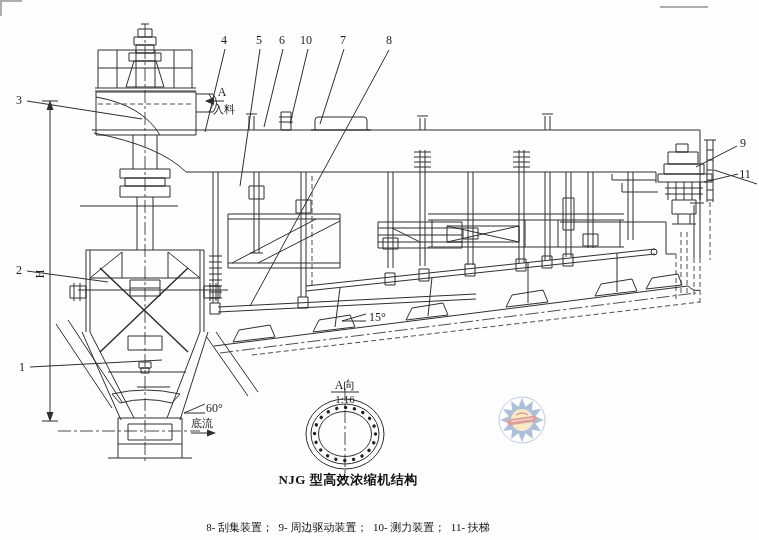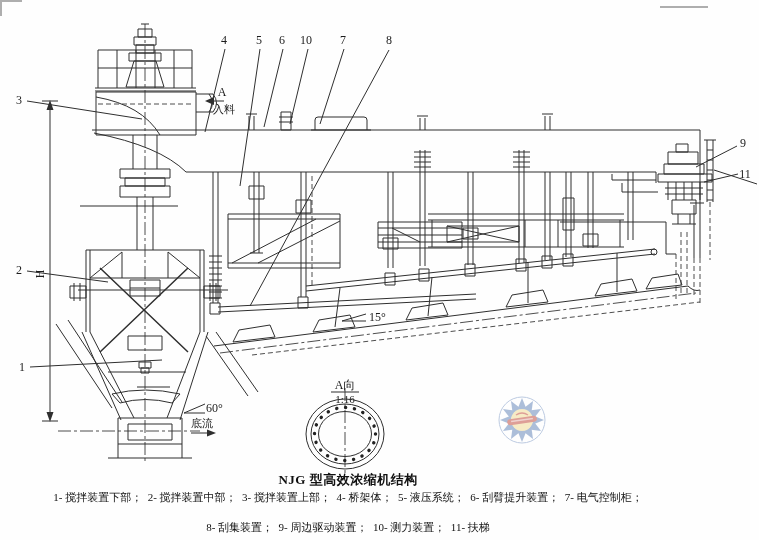--- a/index.html
+++ b/index.html
@@ -189,15 +189,14 @@
     <circle r="11" fill="#f1d98e"></circle>
     <path d="M-6,-5 Q0,-9 6,-5" stroke="#c04232" stroke-width="1.5" fill="none"></path>
     <g transform="rotate(-8)">
       <rect x="-15" y="-2.5" width="30" height="6" rx="3" fill="#c04232"></rect>
       <rect x="-11" y="-0.8" width="22" height="1.6" fill="#ffffff" opacity="0.55"></rect>
     </g>
   </g>
 </svg>
 
   <div class="cap cap-title">NJG 型高效浓缩机结构</div>
-  <div class="cap cap-line cap-l1">1- 搅拌装置下部；  2- 搅拌装置中部；  3- 搅拌装置上部；  4- 桥架体；  5- 液压系统；  6- 刮臂提升装置；  7- 电气控制柜；</div>
   <div class="cap cap-line cap-l2">8- 刮集装置；  9- 周边驱动装置；  10- 测力装置；  11- 扶梯</div>
 </div>
 
 </body></html>

